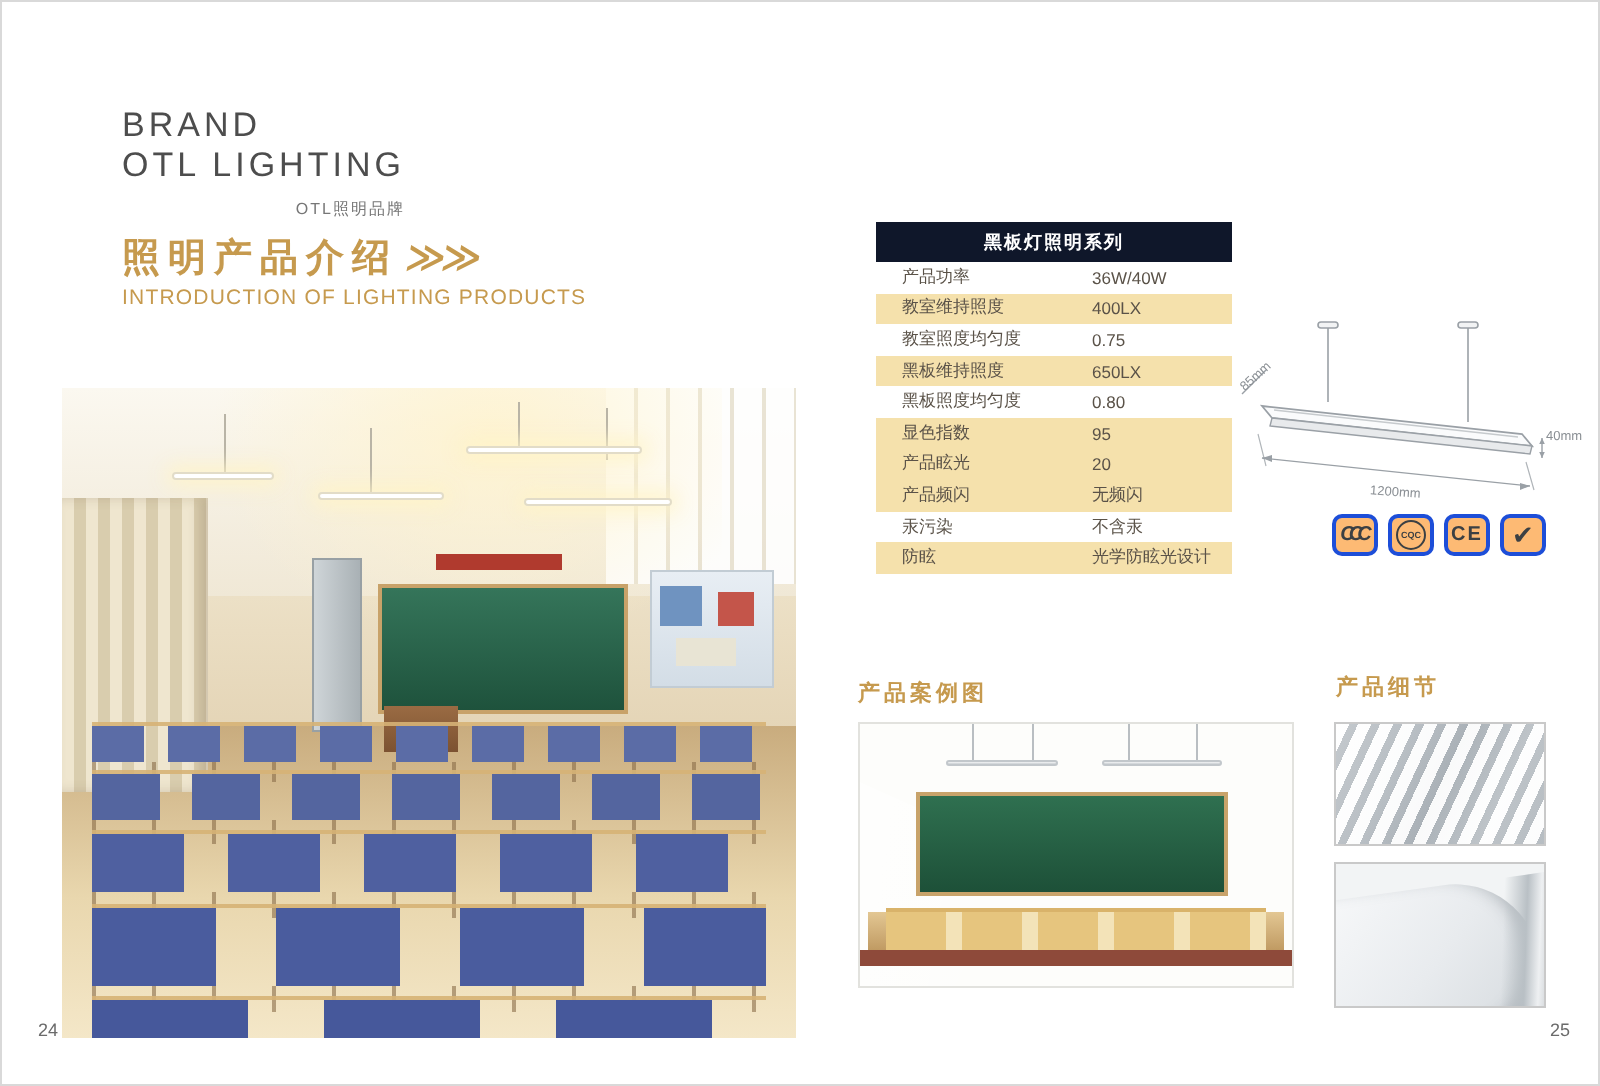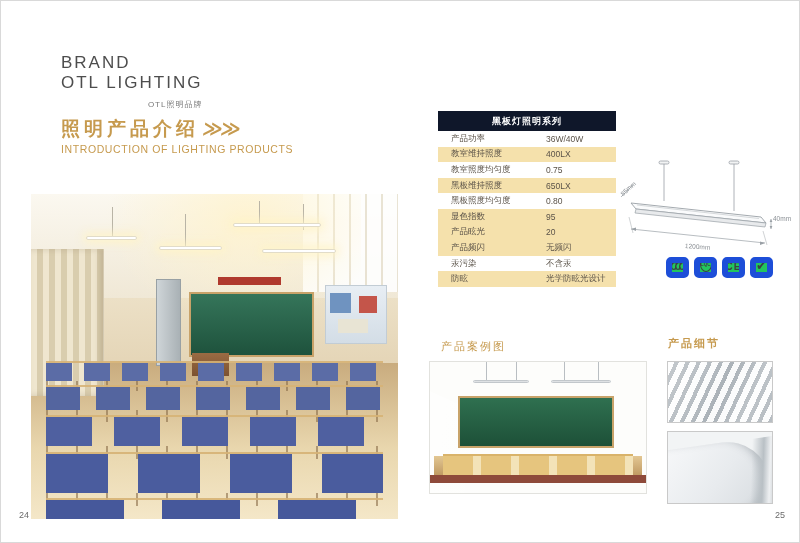--- a/index.html
+++ b/index.html
@@ -55,30 +55,30 @@
 
   
   .drawing { position:absolute; left:612px; top:158px; width:180px; height:100px; }
   .dim-label { position:absolute; font-size:6.5px; color:#8a8f94; }
   .dim-length { left:72px; top:84px; transform:rotate(4deg); }
   .dim-height { left:160px; top:56px; }
   .dim-width { left:6px; top:26px; transform:rotate(-42deg); }
 
   
   .certs { position:absolute; left:665px; top:256px; display:flex; gap:5px; }
-  .badge { width:23px; height:21px; border:6px solid #1d4ed8; border-radius:5px; background:#22c55e;
-      display:flex; align-items:flex-end; justify-content:center; color:#3c4043; overflow:hidden; }
+  .badge { width:23px; height:21px; border:2px solid #1d4ed8; border-radius:5px; background:#fdba74;
+      display:flex; align-items:center; justify-content:center; color:#3c4043; overflow:hidden; }
   .badge .ccc { font-size:10px; font-weight:bold; font-style:italic; letter-spacing:-3px; padding-right:2px; }
   .badge .cqc { width:15px; height:15px; border:1.4px solid #3c4043; border-radius:50%;
       display:flex; align-items:center; justify-content:center; font-size:4.5px; font-weight:bold; }
   .badge .ce { font-size:10px; font-weight:bold; letter-spacing:1px; }
   .badge .tick { font-size:13px; font-weight:bold; line-height:1; }
 
   
-  .case-title { position:absolute; left:428px; top:338px; font-size:11px; font-weight:normal; color:#c69a4e; letter-spacing:2px;margin-left:12px; }
+  .case-title { position:absolute; left:428px; top:338px; font-size:11px; font-weight:bold; color:#c69a4e; letter-spacing:2px; }
   .detail-title { position:absolute; left:667px; top:335px; font-size:11px; font-weight:bold; color:#c69a4e; letter-spacing:2px; }
 
   .case-img { position:absolute; left:428px; top:360px; width:218px; height:133px; background:#fdfdfb; border:1px solid #e2e2de; overflow:hidden; }
   .ci-beam { position:absolute; left:-18%; top:30%; width:45%; height:90%; background:linear-gradient(75deg, rgba(255,255,255,.95), rgba(255,255,255,0)); transform:rotate(24deg); }
   .ci-board { position:absolute; left:13%; top:26%; width:72%; height:40%; background:linear-gradient(#2f7050,#1d5038); border:2px solid #c8a36a; }
   .ci-bar { position:absolute; height:3px; background:linear-gradient(#f4f5f6,#c9ced2); border:1px solid #c2c7cb; border-radius:2px; }
   .ci-wire { position:absolute; width:1px; background:#b9bec2; }
   .ci-desks { position:absolute; left:6%; right:6%; top:70%; height:16%;
       background:repeating-linear-gradient(90deg,#e6c57e 0 30px,#f3e3b8 30px 38px); border-top:2px solid #d9b36a; }
   .ci-platform { position:absolute; left:0; right:0; bottom:8%; height:6%; background:#8e4a3a; }

